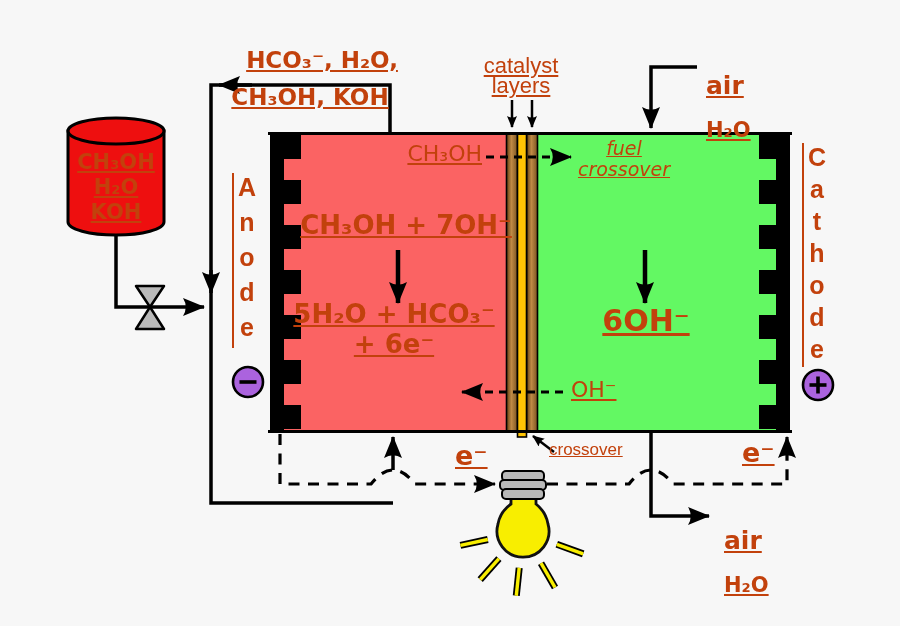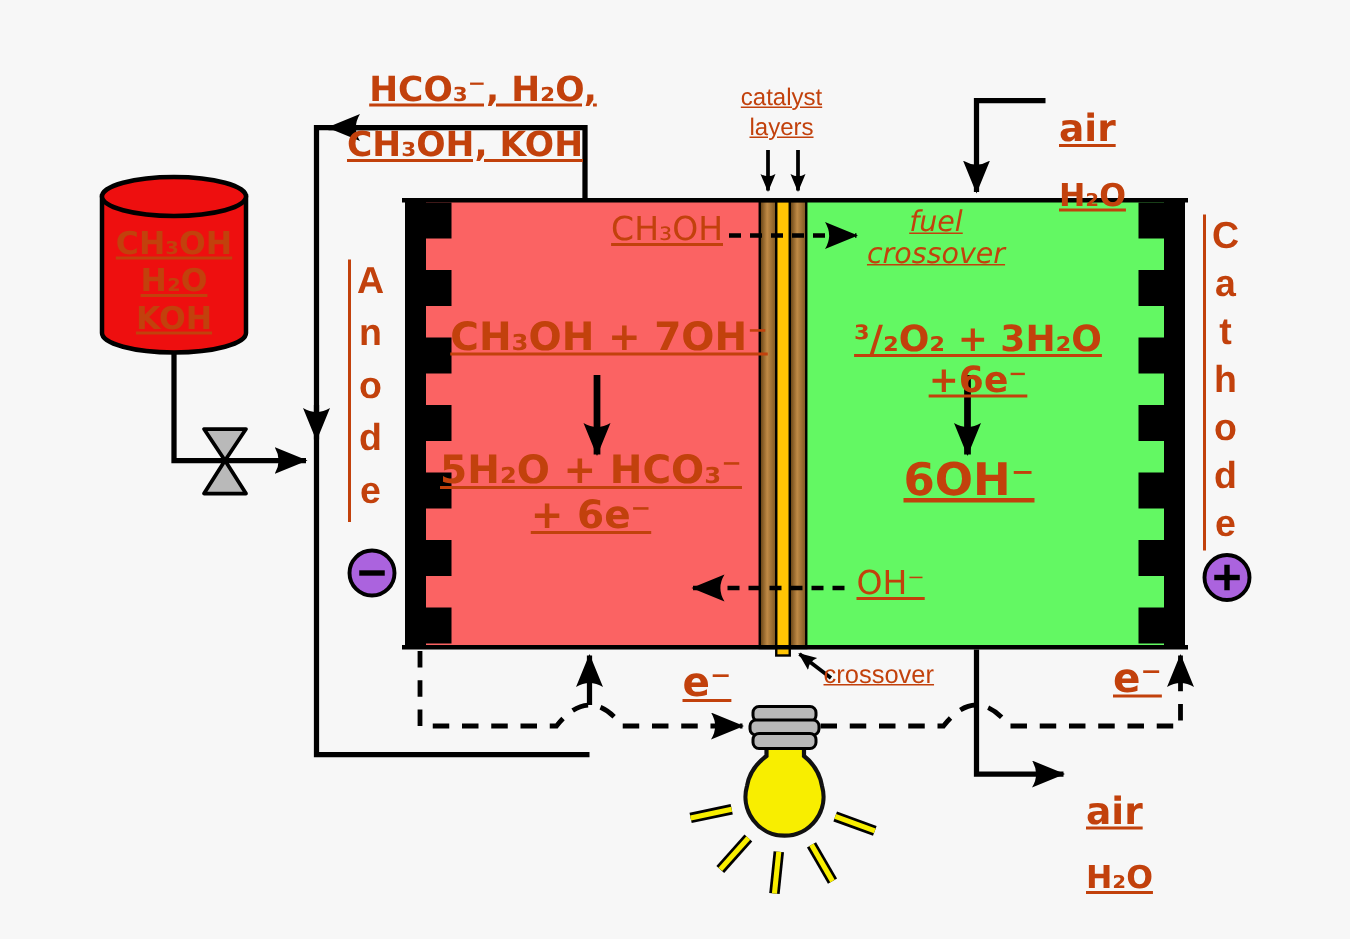--- a/index.html
+++ b/index.html
@@ -124,40 +124,39 @@
   </g>
 </svg>
 
   <div class="lbl b ctr" style="left:232px;top:48px;width:180px;font-size:23px;">HCO₃⁻, H₂O,</div>
   <div class="lbl b ctr" style="left:220px;top:85px;width:180px;font-size:23px;">CH₃OH, KOH</div>
 
   <div class="lbl b ctr" style="left:60px;top:150px;width:112px;font-size:21px;line-height:25px;">CH₃OH
 H₂O
 KOH</div>
 
-  <div class="lbl ctr" style="left:460px;top:56px;width:122px;font-size:16px;line-height:20px;font-family:'Liberation Sans',sans-serif;">catalyst
+  <div class="lbl ctr" style="left:460px;top:56px;width:122px;font-size:22px;line-height:20px;font-family:'Liberation Sans',sans-serif;">catalyst
 layers</div>
 
   <div class="lbl" style="left:706px;top:37px;">
     <span class="air-word">air</span>
     <span class="air-sub">H₂O</span>
   </div>
 
   <div class="lbl b vert" style="left:233px;top:173px;font-size:25px;letter-spacing:7px;font-family:'Liberation Sans',sans-serif;">Anode</div>
   <div class="lbl b vert" style="left:803px;top:143px;font-size:25px;letter-spacing:4px;font-family:'Liberation Sans',sans-serif;">Cathode</div>
 
   <div class="lbl rt" style="left:372px;top:142px;width:110px;font-size:22px;">CH₃OH</div>
   <div class="lbl it ctr" style="left:563px;top:138px;width:122px;font-size:19px;line-height:21px;">fuel
 crossover</div>
 
   <div class="lbl b ctr" style="left:284px;top:211px;width:244px;font-size:26px;">CH₃OH + 7OH⁻</div>
   <div class="lbl b ctr" style="left:272px;top:299px;width:244px;font-size:26px;line-height:30px;">5H₂O + HCO₃⁻
 + 6e⁻</div>
 
-  <div class="lbl b ctr" style="left:533px;top:213px;width:238px;font-size:24px;">³/₂O₂ + 3H₂O +6e⁻</div>
   <div class="lbl b ctr" style="left:585px;top:304px;width:122px;font-size:30px;">6OH⁻</div>
 
   <div class="lbl" style="left:571px;top:378px;font-size:22px;">OH⁻</div>
   <div class="lbl" style="left:549px;top:440px;font-size:17px;font-family:'Liberation Sans',sans-serif;">crossover</div>
 
   <div class="lbl b" style="left:455px;top:441px;font-size:27px;">e⁻</div>
   <div class="lbl b" style="left:742px;top:438px;font-size:27px;">e⁻</div>
 
   <div class="lbl" style="left:724px;top:492px;">
     <span class="air-word">air</span>

